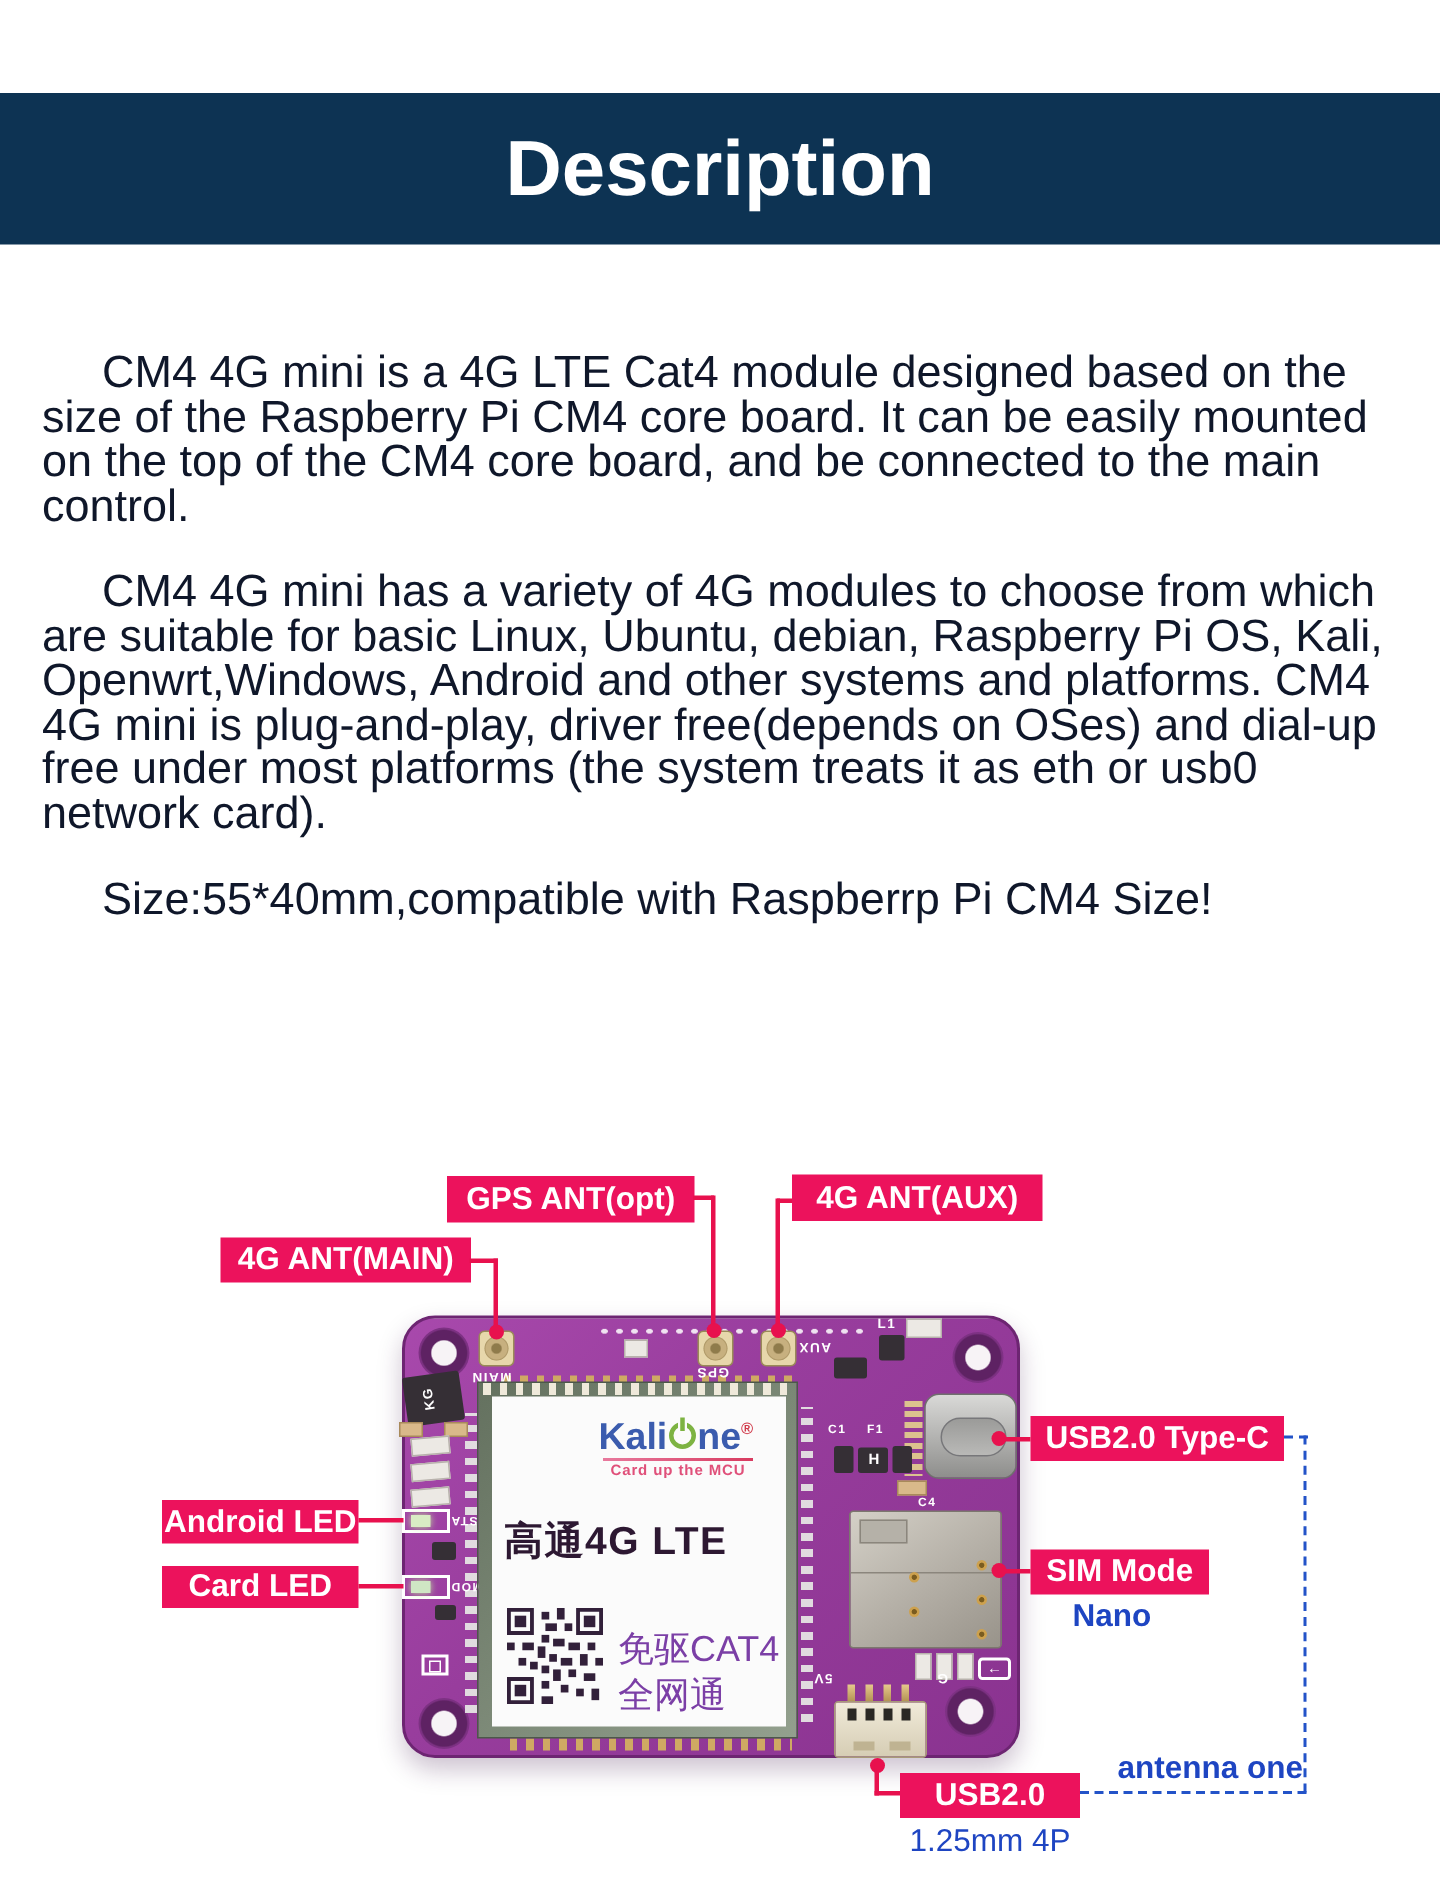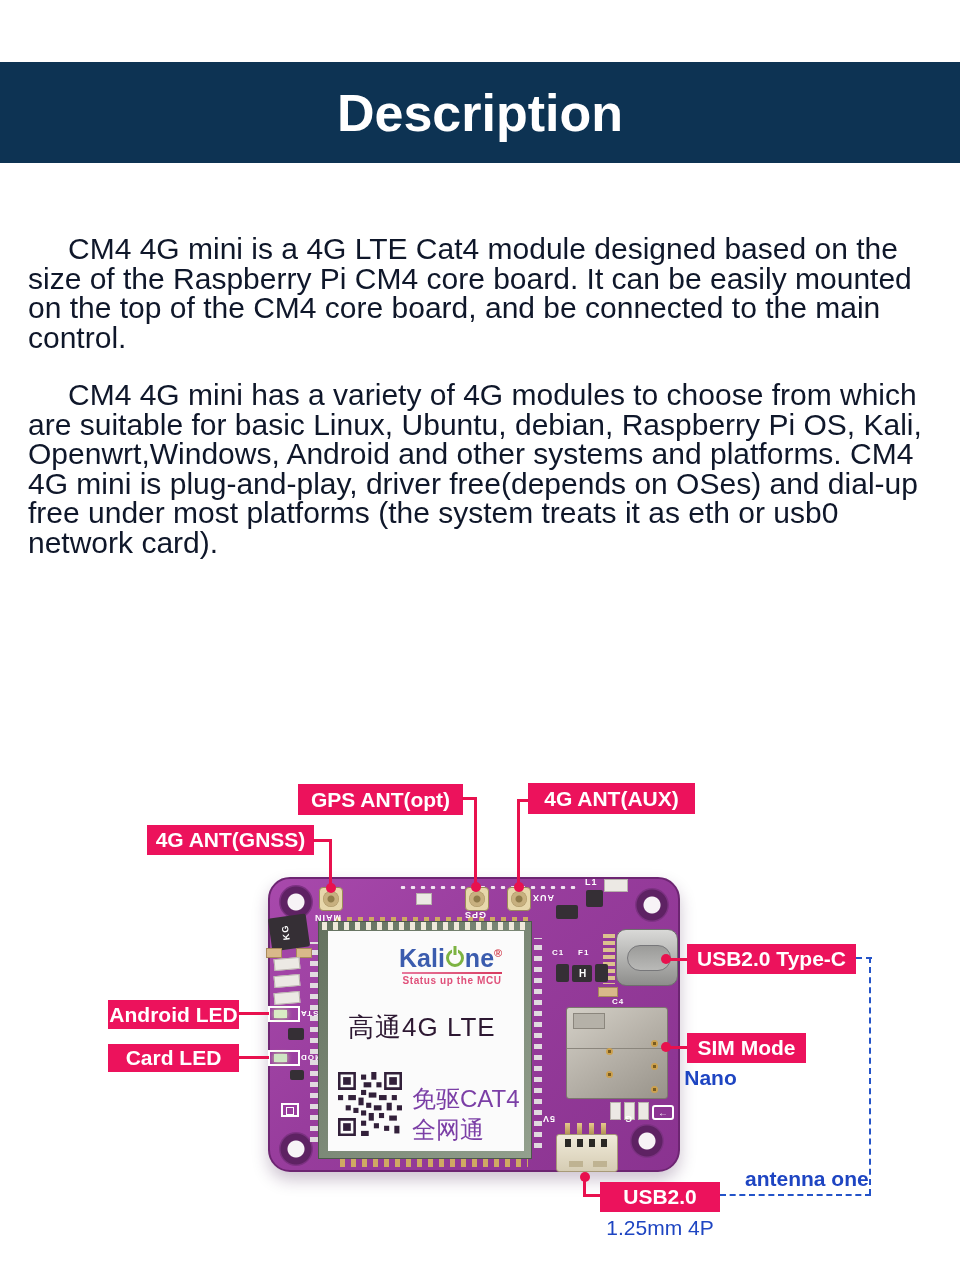--- a/index.html
+++ b/index.html
@@ -43,21 +43,21 @@
   .brand{position:absolute;left:399px;top:944px;width:120px;color:#3b5cae;font-size:25px;font-weight:700;
          white-space:nowrap;letter-spacing:0px;}
   .brand .reg{color:#d03a4a;font-size:11px;vertical-align:10px;font-weight:700;}
   .pwr{display:inline-block;width:12px;height:12px;border:3px solid #7db342;border-radius:50%;position:relative;top:0px;margin:0 1px;}
   .pwr i{position:absolute;left:50%;top:-6px;transform:translateX(-50%);width:3px;height:9px;background:#7db342;
          box-shadow:0 0 0 1.5px #fbfbfb;}
   .brand-line{position:absolute;left:402px;top:972px;width:100px;height:2px;
          background:linear-gradient(90deg,#e8799d,#d83b60);}
   .tagline{position:absolute;left:395px;top:975px;width:114px;text-align:center;color:#e0507a;
          font-size:10px;font-weight:700;letter-spacing:.6px;}
-  .chip-name{position:absolute;left:348px;top:1010px;color:#2d1832;font-size:26px;font-weight:400;
+  .chip-name{position:absolute;left:336px;top:1010px;color:#2d1832;font-size:26px;font-weight:700;
          letter-spacing:1px;white-space:nowrap;}
   .feature{position:absolute;color:#7b3fa6;font-size:24px;font-weight:400;white-space:nowrap;}
 
   
   .usbc{position:absolute;left:616px;top:929px;width:62px;height:57px;border-radius:10px;
         background:linear-gradient(180deg,#d9d9d7,#8e8e8c);border:1px solid #6f6f6d;box-sizing:border-box;}
   .usbc .slot{position:absolute;left:10px;top:15px;width:44px;height:26px;border-radius:13px;
         background:linear-gradient(180deg,#9b9b99,#b9b9b7);border:1px solid #77777a;box-sizing:border-box;}
   .simslot{position:absolute;left:566px;top:1007px;width:102px;height:92px;border-radius:3px;
         background:linear-gradient(145deg,#d4d0c7 0%,#b3aea5 55%,#98938a 100%);border:1px solid #7c776e;box-sizing:border-box;}
@@ -80,20 +80,21 @@
 
 <div id="page">
 
   <div class="header-band">
     <div class="header-title">Description</div>
   </div>
 
   <div class="body-text">
     <p>CM4 4G mini is a 4G LTE Cat4 module designed based on the size of the Raspberry Pi CM4 core board. It can be easily mounted on the top of the CM4 core board, and be connected to the main control.</p>
     <p>CM4 4G mini has a variety of 4G modules to choose from which are suitable for basic Linux, Ubuntu, debian, Raspberry Pi OS, Kali, Openwrt,Windows, Android and other systems and platforms. CM4 4G mini is plug-and-play, driver free(depends on OSes) and dial-up free under most platforms (the system treats it as eth or usb0 network card).</p>
+    <p>Size:55*40mm,compatible with Raspberrp Pi CM4 Size!</p>
   </div>
 
   <div>
 
     <div class="pcb"></div>
 
     <div class="hole" style="left:279px;top:885px;"></div>
     <div class="hole" style="left:635px;top:888px;"></div>
     <div class="hole" style="left:279px;top:1132px;"></div>
     <div class="hole" style="left:630px;top:1124px;"></div>
@@ -136,21 +137,21 @@
     <div style="position:absolute;left:281px;top:1103px;width:18px;height:14px;border:2px solid #ffffff;box-sizing:border-box;">
       <div style="position:absolute;left:3px;top:2px;width:6px;height:6px;border:1.5px solid #ffffff;"></div>
     </div>
 
     <div class="module-frame"></div>
     <div class="pads-h" style="left:322px;top:922px;width:206px;"></div>
     <div class="module-white"></div>
 
     <div class="brand"><span>Kali</span><span class="pwr"><i></i></span><span>ne</span><span class="reg">®</span></div>
     <div class="brand-line"></div>
-    <div class="tagline">Status up the MCU</div>
+    <div class="tagline">Card up the MCU</div>
     <div class="chip-name">高通4G LTE</div>
 
     <svg style="position:absolute;left:338px;top:1072px;" width="64" height="64" viewBox="0 0 25 25">
       <rect x="0" y="0" width="25" height="25" fill="#fbfbfb"></rect>
       <g fill="#32203a">
         <path d="M0 0h7v7h-7z M1 1h5v5h-5z" fill-rule="evenodd"></path>
         <rect x="2" y="2" width="3" height="3"></rect>
         <path d="M18 0h7v7h-7z M19 1h5v5h-5z" fill-rule="evenodd"></path>
         <rect x="20" y="2" width="3" height="3"></rect>
         <path d="M0 18h7v7h-7z M1 19h5v5h-5z" fill-rule="evenodd"></path>
@@ -242,21 +243,21 @@
     <div class="dot" style="left:471px;top:882px;"></div>
 
     <div class="tag" style="left:528px;top:783px;width:167px;height:31px;">
         <span>4G ANT(AUX)</span>
       </div>
     <div class="line" style="left:518px;top:799px;width:10px;height:3px;"></div>
     <div class="line" style="left:517px;top:799px;width:3px;height:86px;"></div>
     <div class="dot" style="left:514px;top:882px;"></div>
 
     <div class="tag" style="left:147px;top:825px;width:167px;height:30px;">
-        <span>4G ANT(GNSS)</span>
+        <span>4G ANT(MAIN)</span>
       </div>
     <div class="line" style="left:313px;top:839px;width:19px;height:3px;"></div>
     <div class="line" style="left:329px;top:839px;width:3px;height:48px;"></div>
     <div class="dot" style="left:326px;top:883px;"></div>
 
     <div class="tag" style="left:108px;top:1000px;width:131px;height:29px;">
         <span>Android LED</span>
       </div>
     <div class="line" style="left:239px;top:1012px;width:30px;height:3px;"></div>
 
@@ -269,21 +270,21 @@
         <span>USB2.0 Type-C</span>
       </div>
     <div class="line" style="left:666px;top:958px;width:21px;height:3px;"></div>
     <div class="dot" style="left:661px;top:954px;"></div>
 
     <div class="tag" style="left:687px;top:1033px;width:119px;height:30px;">
         <span>SIM Mode</span>
       </div>
     <div class="line" style="left:666px;top:1046px;width:21px;height:3px;"></div>
     <div class="dot" style="left:661px;top:1042px;"></div>
-    <div class="blue-note" style="left:651px;top:1066px;width:119px;text-align:center;font-weight:700;">Nano</div>
+    <div class="blue-note" style="left:715px;top:1066px;width:119px;text-align:left;font-weight:700;">Nano</div>
 
     <div class="dash-h" style="left:856px;top:957px;width:16px;"></div>
     <div class="dash-v" style="left:869px;top:957px;height:238px;"></div>
     <div class="dash-h" style="left:720px;top:1194px;width:151px;"></div>
     <div class="blue-note" style="left:745px;top:1167px;font-weight:700;">antenna one</div>
 
     <div class="dot" style="left:580px;top:1172px;"></div>
     <div class="line" style="left:583px;top:1176px;width:3px;height:21px;"></div>
     <div class="line" style="left:583px;top:1194px;width:17px;height:3px;"></div>
     <div class="tag" style="left:600px;top:1182px;width:120px;height:30px;">

